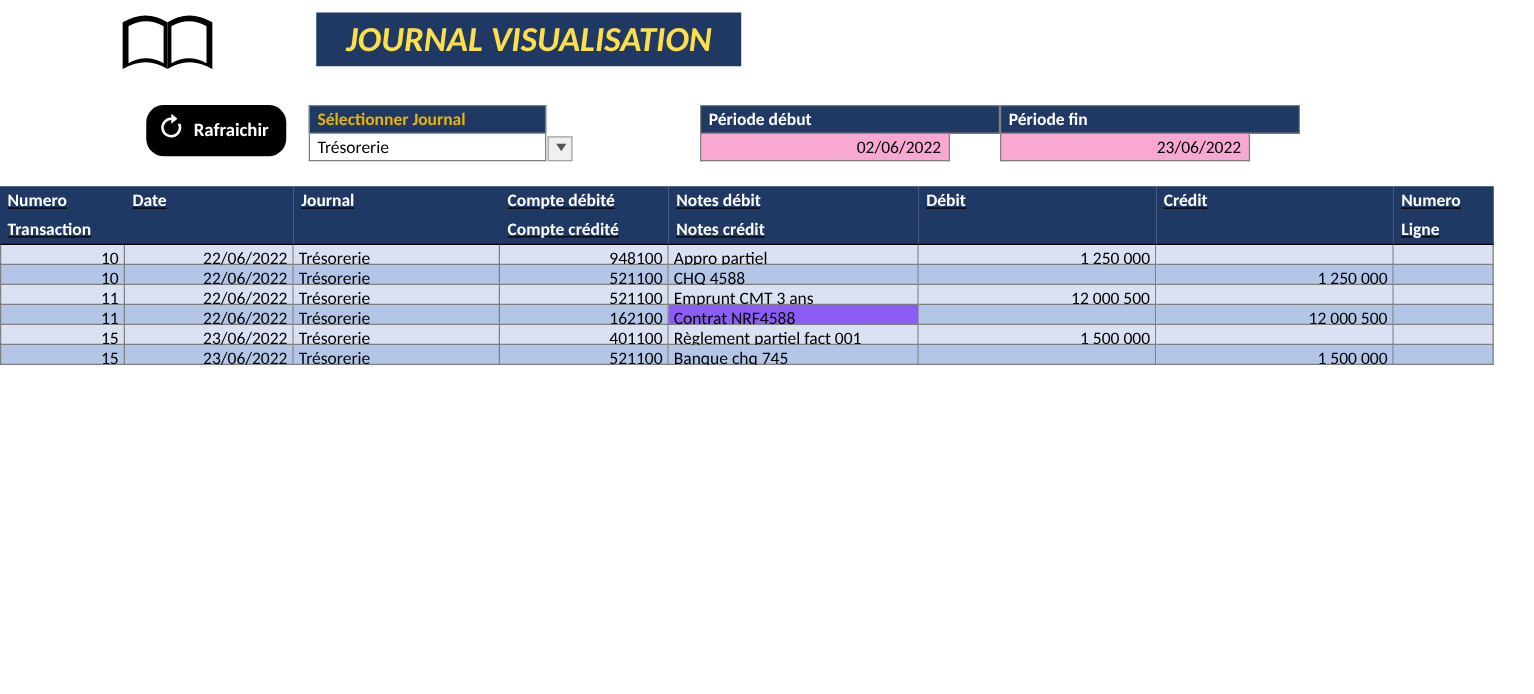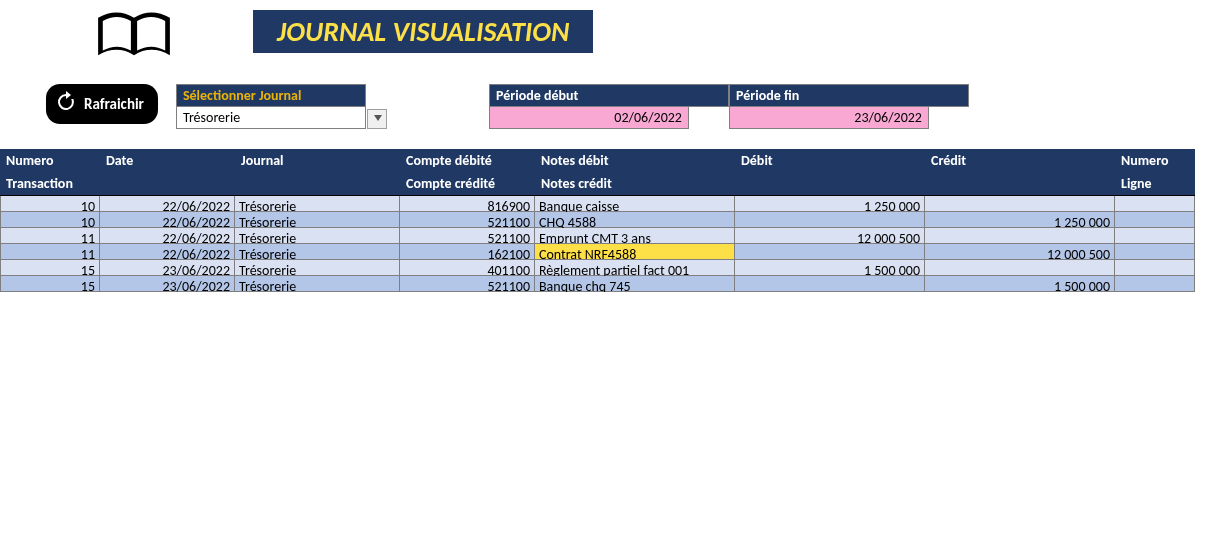--- a/index.html
+++ b/index.html
@@ -22,21 +22,21 @@
       font-size: 28px;
       font-weight: bold;
       font-style: italic;
       padding: 4px 24px;
       margin-left: 60px;
     }
     .controls-row {
       display: flex;
       align-items: flex-start;
       gap: 18px;
-      padding: 0 0 20px 46px;
+      padding: 0 0 20px 117px;
     }
     .refresh-btn {
       background: #000;
       color: #fff;
       border-radius: 14px;
       padding: 6px 14px 6px 8px;
       display: flex;
       align-items: center;
       gap: 6px;
       font-weight: bold;
@@ -82,20 +82,21 @@
       border:1px solid #7f7f7f; padding:2px 6px; width:240px;
     }
     .period-cell-v {
       border:1px solid #7f7f7f; border-top:none; padding:2px 6px;
       text-align:right; width:200px; background:#f9a8d4;
     }
     .table-wrap { width: 1210px; }
     .grid {
       display:grid;
       grid-template-columns: 100px 135px 165px 135px 200px 190px 190px 80px;
+      text-decoration: underline;
     }
     .hdr {
       background:#1f3864; color:#fff; font-weight:bold;
       padding:3px 6px; min-height:22px;
     }
     .hdr.second { border-bottom: 1px solid #000; }
     .cell {
       padding:2px 4px; height:16px;
       border-right:1px solid #7f7f7f;
       border-bottom:1px solid #7f7f7f;
@@ -164,22 +165,22 @@
     <div class="hdr second"></div>
     <div class="hdr second">Compte crédité</div>
     <div class="hdr second">Notes crédit</div>
     <div class="hdr second"></div>
     <div class="hdr second"></div>
     <div class="hdr second">Ligne</div>
 
   <div class="cell first num row-a" style="background: rgb(217, 225, 242);">10</div>
       <div class="cell num row-a" style="background: rgb(217, 225, 242);">22/06/2022</div>
       <div class="cell row-a" style="background: rgb(217, 225, 242);">Trésorerie</div>
-      <div class="cell num row-a" style="background: rgb(217, 225, 242);">816900</div>
-      <div class="cell row-a" style="background: rgb(217, 225, 242);">Banque caisse</div>
+      <div class="cell num row-a" style="background: rgb(217, 225, 242);">948100</div>
+      <div class="cell row-a" style="background: rgb(217, 225, 242);">Appro partiel</div>
       <div class="cell num row-a" style="background: rgb(217, 225, 242);">1 250 000</div>
       <div class="cell num row-a" style="background: rgb(217, 225, 242);"></div>
       <div class="cell row-a" style="background: rgb(217, 225, 242);"></div>
       <div class="cell first num row-b" style="background: rgb(180, 198, 231);">10</div>
       <div class="cell num row-b" style="background: rgb(180, 198, 231);">22/06/2022</div>
       <div class="cell row-b" style="background: rgb(180, 198, 231);">Trésorerie</div>
       <div class="cell num row-b" style="background: rgb(180, 198, 231);">521100</div>
       <div class="cell row-b" style="background: rgb(180, 198, 231);">CHQ 4588</div>
       <div class="cell num row-b" style="background: rgb(180, 198, 231);"></div>
       <div class="cell num row-b" style="background: rgb(180, 198, 231);">1 250 000</div>
@@ -189,21 +190,21 @@
       <div class="cell row-a" style="background: rgb(217, 225, 242);">Trésorerie</div>
       <div class="cell num row-a" style="background: rgb(217, 225, 242);">521100</div>
       <div class="cell row-a" style="background: rgb(217, 225, 242);">Emprunt CMT 3 ans</div>
       <div class="cell num row-a" style="background: rgb(217, 225, 242);">12 000 500</div>
       <div class="cell num row-a" style="background: rgb(217, 225, 242);"></div>
       <div class="cell row-a" style="background: rgb(217, 225, 242);"></div>
       <div class="cell first num row-b" style="background: rgb(180, 198, 231);">11</div>
       <div class="cell num row-b" style="background: rgb(180, 198, 231);">22/06/2022</div>
       <div class="cell row-b" style="background: rgb(180, 198, 231);">Trésorerie</div>
       <div class="cell num row-b" style="background: rgb(180, 198, 231);">162100</div>
-      <div class="cell row-b" style="background: #fde047;">Contrat NRF4588</div>
+      <div class="cell row-b" style="background: #8b5cf6;">Contrat NRF4588</div>
       <div class="cell num row-b" style="background: rgb(180, 198, 231);"></div>
       <div class="cell num row-b" style="background: rgb(180, 198, 231);">12 000 500</div>
       <div class="cell row-b" style="background: rgb(180, 198, 231);"></div>
       <div class="cell first num row-a" style="background: rgb(217, 225, 242);">15</div>
       <div class="cell num row-a" style="background: rgb(217, 225, 242);">23/06/2022</div>
       <div class="cell row-a" style="background: rgb(217, 225, 242);">Trésorerie</div>
       <div class="cell num row-a" style="background: rgb(217, 225, 242);">401100</div>
       <div class="cell row-a" style="background: rgb(217, 225, 242);">Règlement partiel fact 001</div>
       <div class="cell num row-a" style="background: rgb(217, 225, 242);">1 500 000</div>
       <div class="cell num row-a" style="background: rgb(217, 225, 242);"></div>

